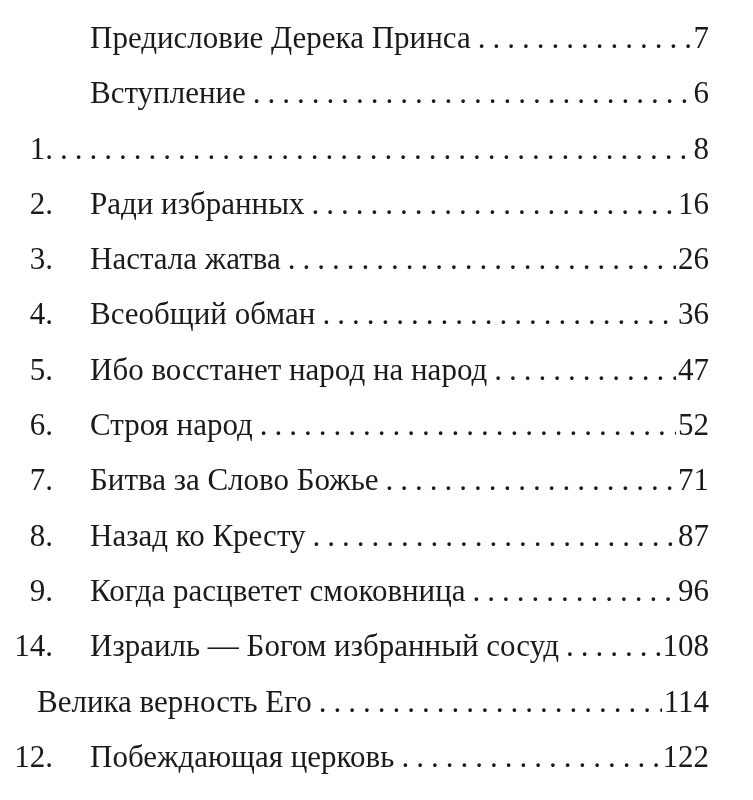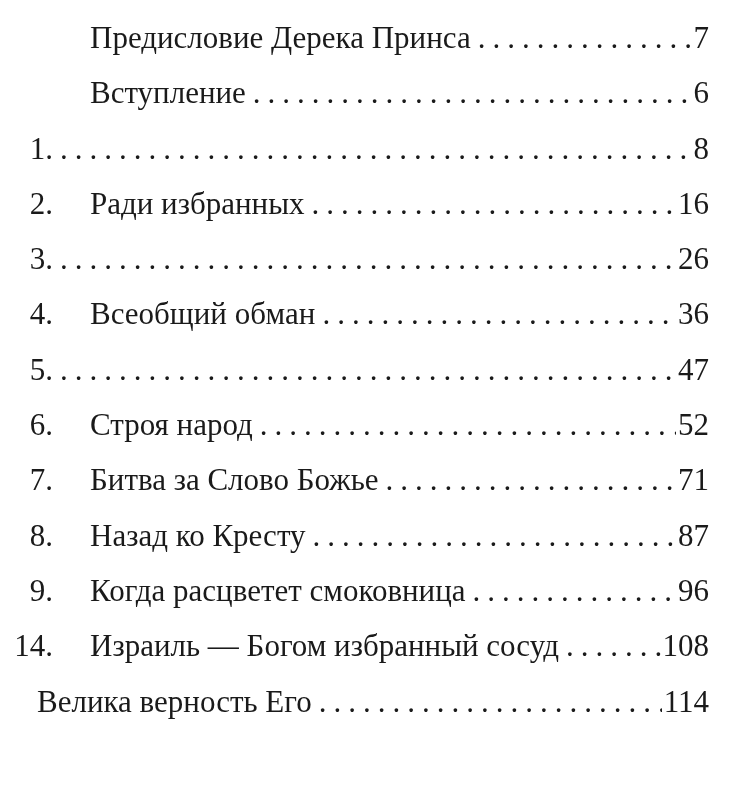--- a/index.html
+++ b/index.html
@@ -74,31 +74,33 @@
       <span class="page">8</span>
     </div>
     <div class="row">
       <span class="num">2.</span>
       <span class="title">Ради избранных</span>
       <span class="dots"></span>
       <span class="page">16</span>
     </div>
     <div class="row">
       <span class="num">3.</span>
+      <span class="title">Настала жатва</span>
       <span class="dots"></span>
       <span class="page">26</span>
     </div>
     <div class="row">
       <span class="num">4.</span>
       <span class="title">Всеобщий обман</span>
       <span class="dots"></span>
       <span class="page">36</span>
     </div>
     <div class="row">
       <span class="num">5.</span>
+      <span class="title">Ибо восстанет народ на народ</span>
       <span class="dots"></span>
       <span class="page">47</span>
     </div>
     <div class="row">
       <span class="num">6.</span>
       <span class="title">Строя народ</span>
       <span class="dots"></span>
       <span class="page">52</span>
     </div>
     <div class="row">
@@ -123,13 +125,19 @@
       <span class="num">14.</span>
       <span class="title">Израиль — Богом избранный сосуд</span>
       <span class="dots"></span>
       <span class="page">108</span>
     </div>
     <div class="row">
       <span class="title">Велика верность Его</span>
       <span class="dots"></span>
       <span class="page">114</span>
     </div>
+    <div class="row">
+      <span class="num">12.</span>
+      <span class="title">Побеждающая церковь</span>
+      <span class="dots"></span>
+      <span class="page">122</span>
+    </div>
   </div>
 
 </body></html>

